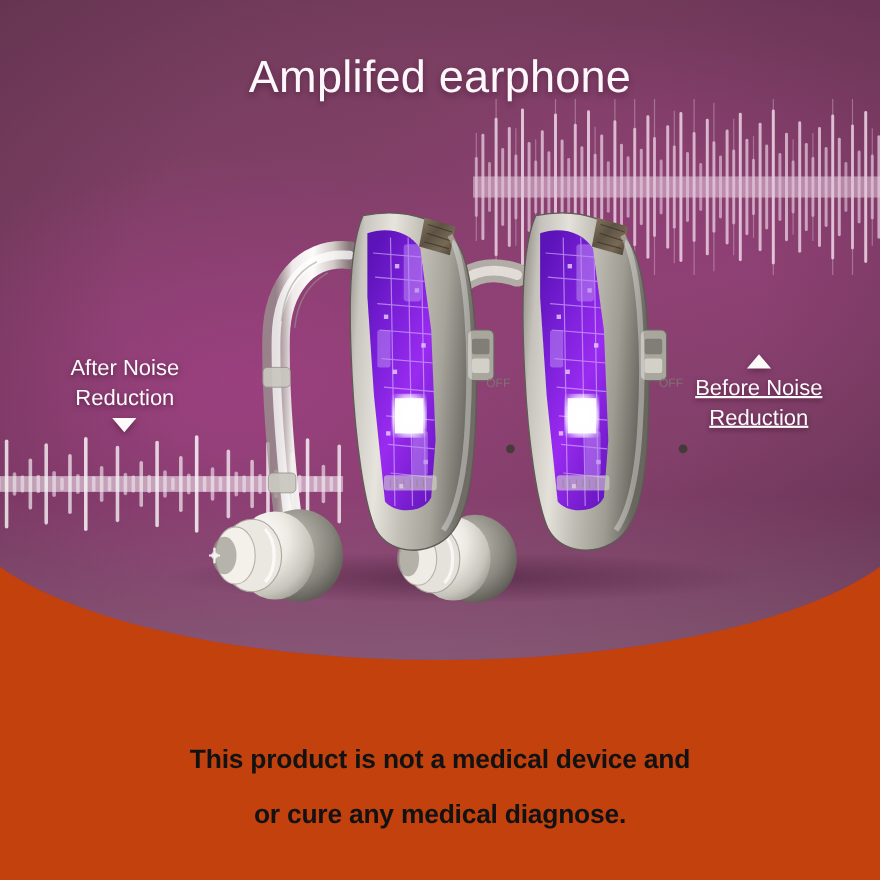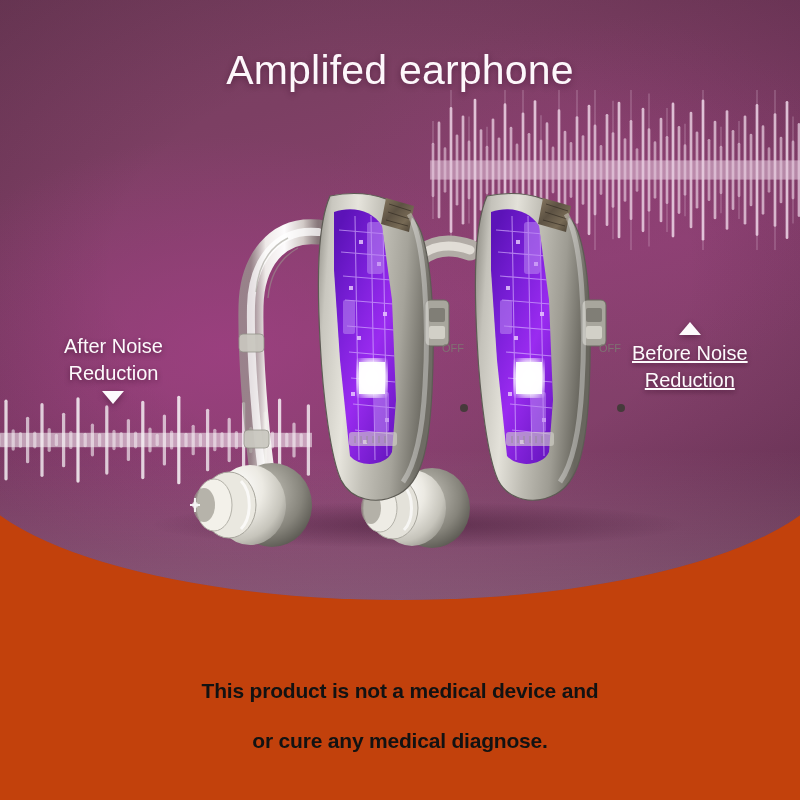--- a/index.html
+++ b/index.html
@@ -98,21 +98,21 @@
   .callout {
     position: absolute;
     z-index: 7;
     color: #fdfafc;
     font-size: 20px;
     line-height: 27px;
     text-align: center;
     text-shadow: 0 2px 5px rgba(45,10,34,0.5);
     white-space: nowrap;
   }
-  .callout-after  { left: 64px;  top: 333px; }
+  .callout-after  { left: 64px;  top: 322px; }
   .callout-before { left: 632px; top: 322px; text-decoration: underline; }
 
   .tri {
     width: 0; height: 0;
     margin: 4px auto 0;
     border-left: 11px solid transparent;
     border-right: 11px solid transparent;
   }
   .tri-down {
     border-top: 13px solid #fdfafc;
@@ -133,21 +133,21 @@
     pointer-events: none;
   }
 
   
   .disclaimer {
     position: absolute;
     left: 0; right: 0;
     bottom: 34px;
     text-align: center;
     color: #121212;
-    font-size: 21px;
+    font-size: 24px;
     line-height: 50px;
     font-weight: 700;
     letter-spacing: -0.2px;
     z-index: 8;
   }
   .disclaimer .ln { display: block; }
 </style>
 </head>
 <body>
 

